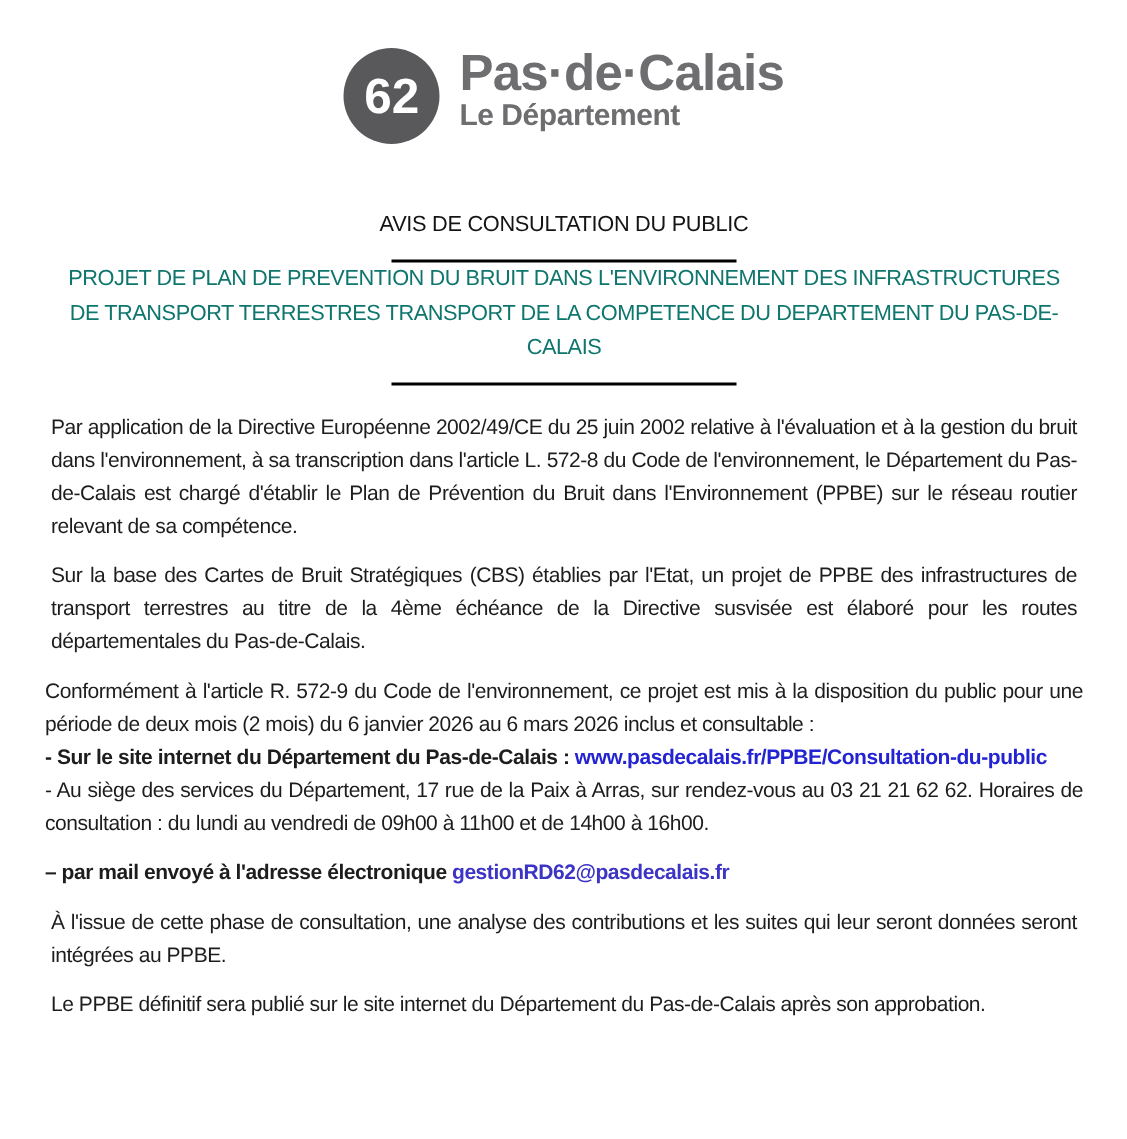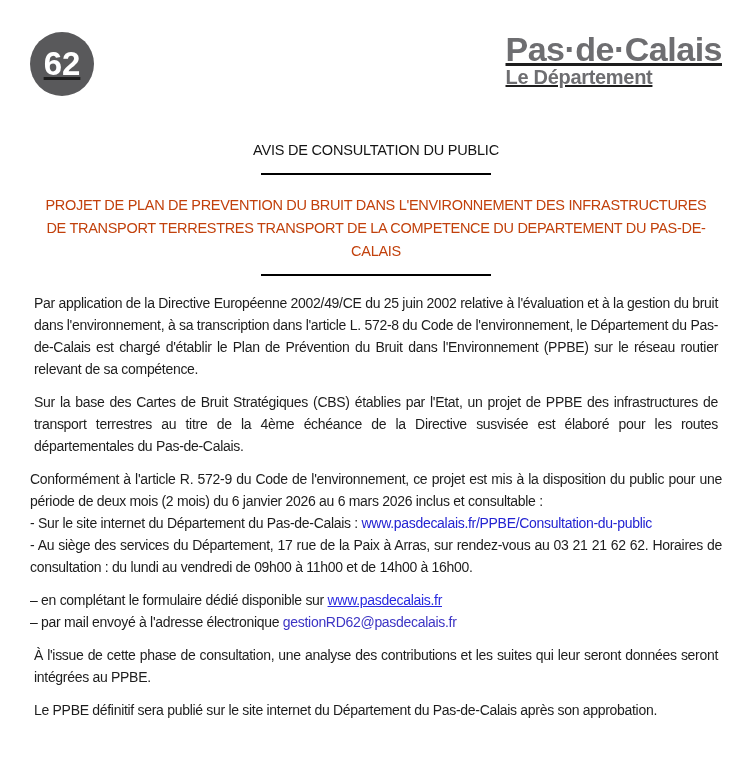--- a/index.html
+++ b/index.html
@@ -9,25 +9,24 @@
     background: #ffffff;
     overflow: hidden;
     font-family: "Liberation Sans", sans-serif;
     color: #1d1d1d;
   }
   .page { padding: 28px 29px 0 30px; }
 
   
   .logo-row {
     display: flex;
-    justify-content: space-between;
+    justify-content: center;
     align-items: flex-start;
     gap: 13px;
     margin-top: 4px;
-    text-decoration: underline;
   }
   .logo-badge {
     width: 64px; height: 64px;
     border-radius: 50%;
     background: #59595b;
     color: #ffffff;
     display: flex; align-items: center; justify-content: center;
     font-size: 33px; font-weight: bold;
     flex: 0 0 auto;
   }
@@ -51,39 +50,38 @@
     letter-spacing: -0.2px;
   }
   .rule {
     width: 230px; height: 2px;
     background: #000000;
     margin: 15px auto 0;
   }
   .project-title {
     text-align: center;
     font-size: 14.5px;
-    color: #c2410c;
-    margin-top: 19px;
+    color: #0f766e;
     line-height: 23px;
     letter-spacing: -0.3px;
   }
   .rule.second { margin-top: 11px; }
 
   
   .body-text {
     margin-top: 16px;
     font-size: 14px;
     line-height: 22px;
     letter-spacing: -0.3px;
     color: #1d1d1d;
   }
   .body-text p { margin: 0 4px 11px; text-align: justify; }
   .group { margin: 0 0 11px; }
   .group p { margin: 0; }
-  .group p.line { text-align: left; }
+  .group p.line { text-align: left; font-weight: bold; }
   a.link { text-decoration: none; color: #2323d2; cursor: pointer; }
   a.link.underlined { text-decoration: underline; color: #2a2ae0; }
   a.link.email { color: #3c34c4; }
 </style>
 </head>
 <body>
 
 <div class="page">
 
   <div class="logo-row">
@@ -113,21 +111,20 @@
 
     <p>Sur la base des Cartes de Bruit Stratégiques (CBS) établies par l'Etat, un projet de PPBE des infrastructures de transport terrestres au titre de la 4ème échéance de la Directive susvisée est élaboré pour les routes départementales du Pas-de-Calais.</p>
 
     <div class="group">
       <p>Conformément à l'article R. 572-9 du Code de l'environnement, ce projet est mis à la disposition du public pour une période de deux mois (2 mois) du 6 janvier 2026 au 6 mars 2026 inclus et consultable :</p>
       <p class="line"><span>- Sur le site internet du Département du Pas-de-Calais : </span><a href="#" class="link">www.pasdecalais.fr/PPBE/Consultation-du-public</a></p>
       <p>- Au siège des services du Département, 17 rue de la Paix à Arras, sur rendez-vous au 03 21 21 62 62. Horaires de consultation : du lundi au vendredi de 09h00 à 11h00 et de 14h00 à 16h00.</p>
     </div>
 
     <div class="group">
-      <p class="line"><span>– en complétant le formulaire dédié disponible sur </span><a href="#" class="link underlined">www.pasdecalais.fr</a></p>
       <p class="line"><span>– par mail envoyé à l'adresse électronique </span><a href="#" class="link email">gestionRD62@pasdecalais.fr</a></p>
     </div>
 
     <p>À l'issue de cette phase de consultation, une analyse des contributions et les suites qui leur seront données seront intégrées au PPBE.</p>
 
     <p>Le PPBE définitif sera publié sur le site internet du Département du Pas-de-Calais après son approbation.</p>
 
   </div>
 
 </div>

